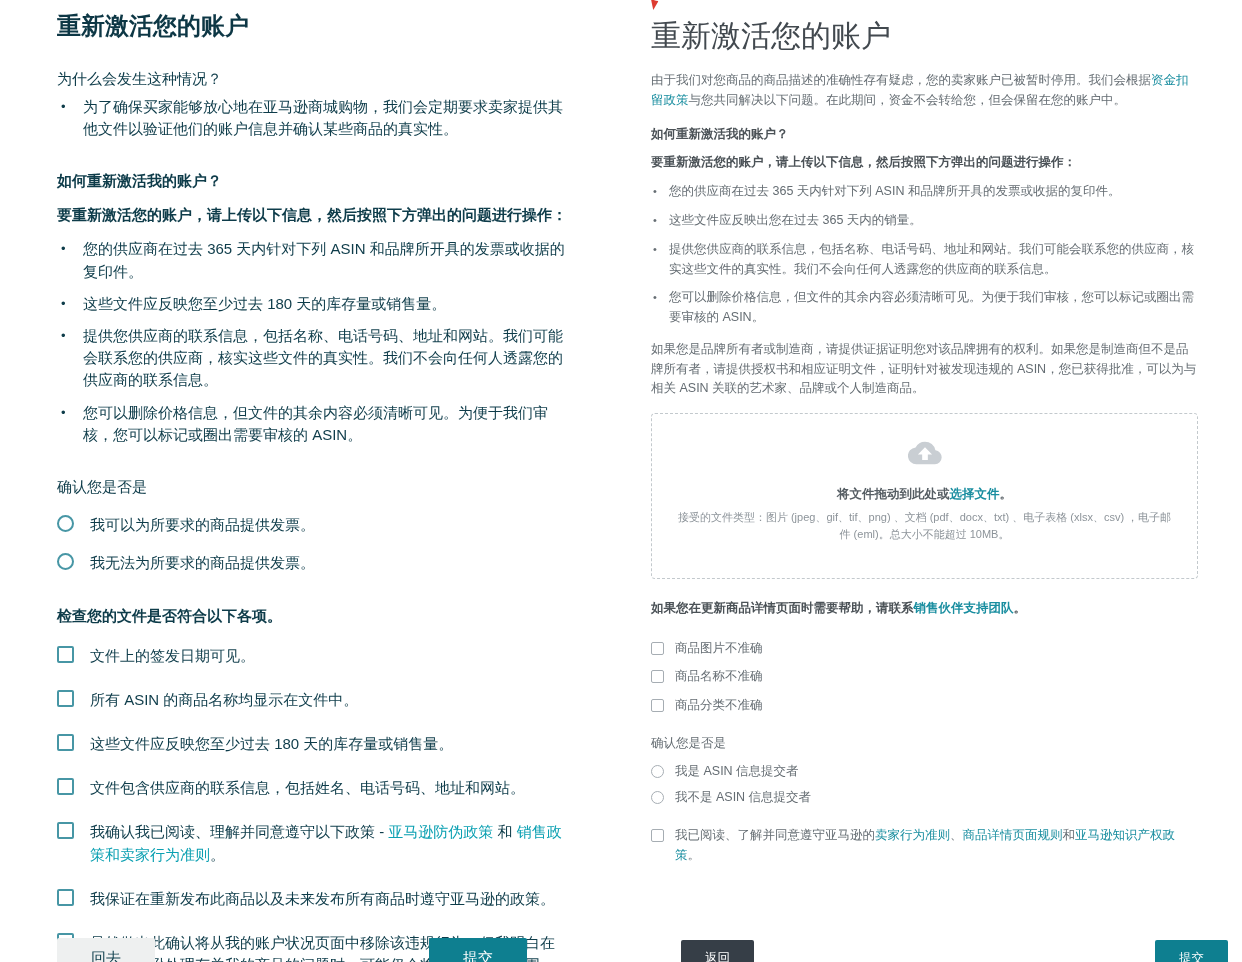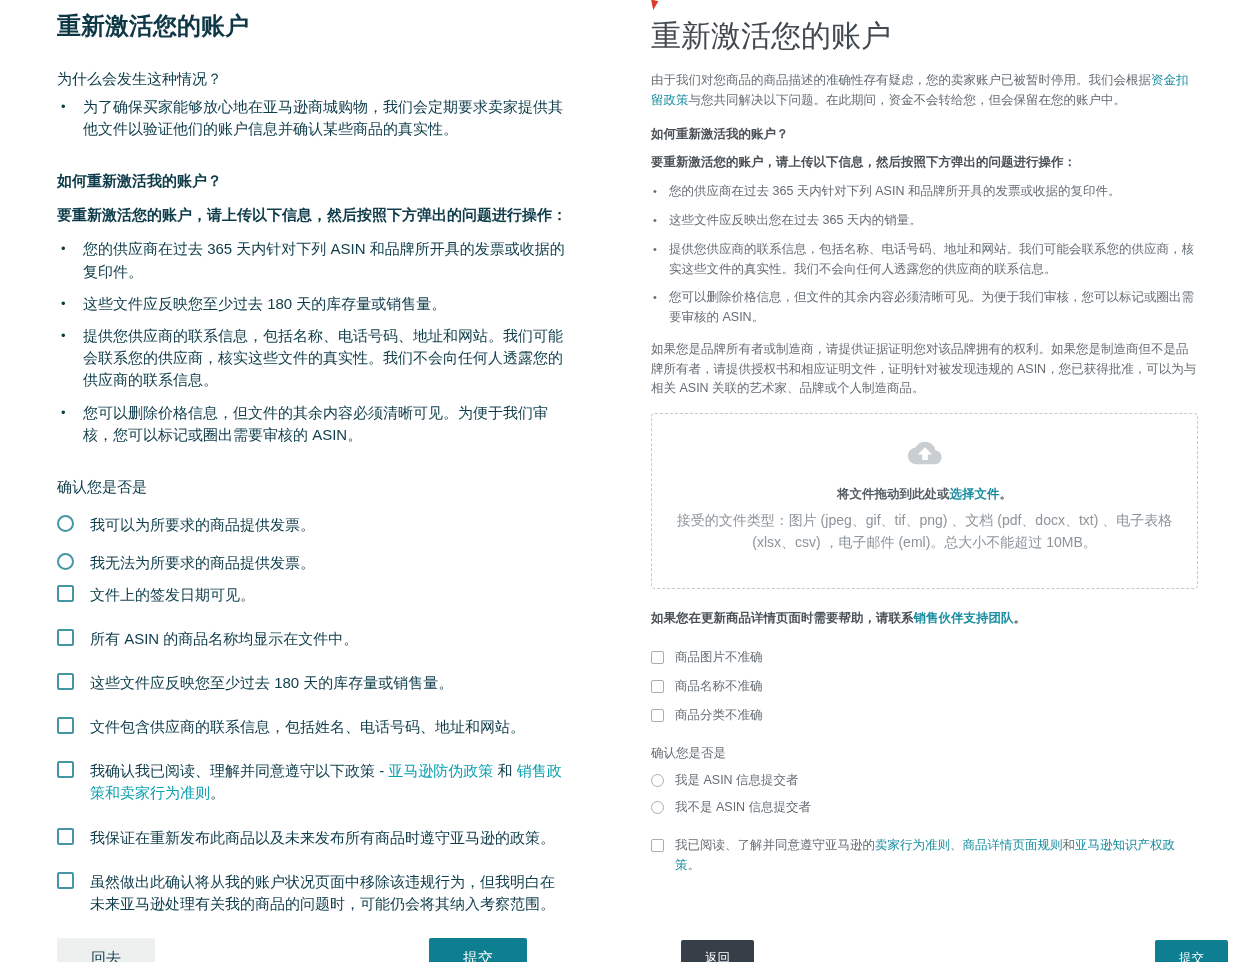--- a/index.html
+++ b/index.html
@@ -38,21 +38,21 @@
   .rp-bold{font-weight:700;color:#4b5257;}
   .rp-link{color:#1a8ea0;cursor:pointer;}
   .rp-heading{margin:14px 0 8px 0;}
   .rp-para{margin:0 0 14px 0;}
   .r-bullet{display:flex;margin:0 0 9px 0;}
   .r-bullet .dot{flex:0 0 16px;padding-left:2px;font-size:11px;line-height:1.8;}
   .r-bullet .btxt{flex:1;}
   .upload-box{border:1px dashed #c3c9cd;border-radius:4px;margin:14px 0 20px 0;
               padding:22px 18px 34px 18px;text-align:center;background:#fff;}
   .upload-drag{font-weight:600;color:#565e64;margin:8px 0 4px 0;}
-  .upload-accepted{font-size:14px;color:#8d949a;line-height:1.6;max-width:500px;margin:0 auto;}
+  .upload-accepted{font-size:11px;color:#8d949a;line-height:1.6;max-width:500px;margin:0 auto;}
   .r-check-row{display:flex;align-items:flex-start;margin:0 0 9px 0;}
   .r-check-box{flex:0 0 13px;height:13px;border:1px solid #a6adb3;border-radius:2px;
                background:#fff;margin:3px 11px 0 0;box-sizing:border-box;}
   .r-radio-row{display:flex;align-items:flex-start;margin:0 0 7px 0;}
   .r-radio-circle{flex:0 0 13px;height:13px;border:1px solid #a6adb3;border-radius:50%;
                   background:#fff;margin:3px 11px 0 0;box-sizing:border-box;}
   .r-gap{margin-top:18px;}
   .right-footer{position:absolute;left:681px;top:940px;width:547px;display:flex;
                 justify-content:space-between;filter:blur(0.35px);}
   .btn-sm{font-size:12.5px;padding:10px 24px;}
@@ -102,20 +102,21 @@
     <div class="lp-heading lp-section-gap" style="margin-bottom:14px;">确认您是否是</div>
     <div class="radio-row">
       <span class="radio-circle"></span>
       <span>我可以为所要求的商品提供发票。</span>
     </div>
     <div class="radio-row">
       <span class="radio-circle"></span>
       <span>我无法为所要求的商品提供发票。</span>
     </div>
 
+    <div class="lp-heading lp-bold lp-section-gap" style="margin-bottom:18px;">检查您的文件是否符合以下各项。</div>
 
     <div class="check-row">
       <span class="check-box"></span>
       <span>文件上的签发日期可见。</span>
     </div>
     <div class="check-row">
       <span class="check-box"></span>
       <span>所有 ASIN 的商品名称均显示在文件中。</span>
     </div>
     <div class="check-row">

